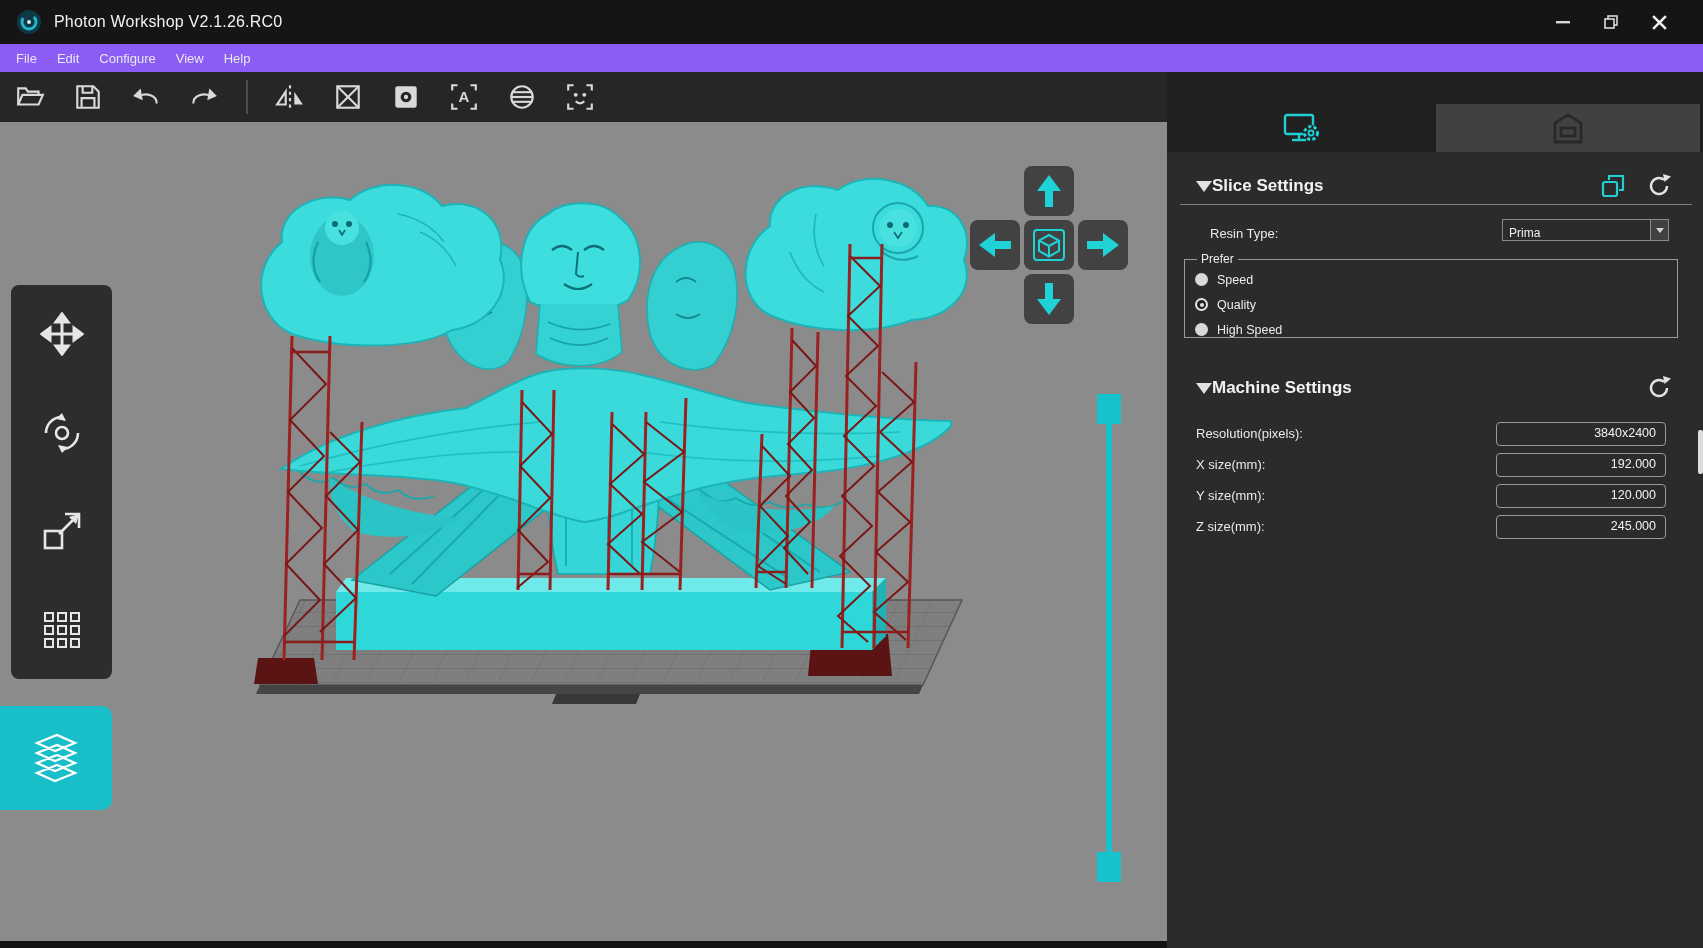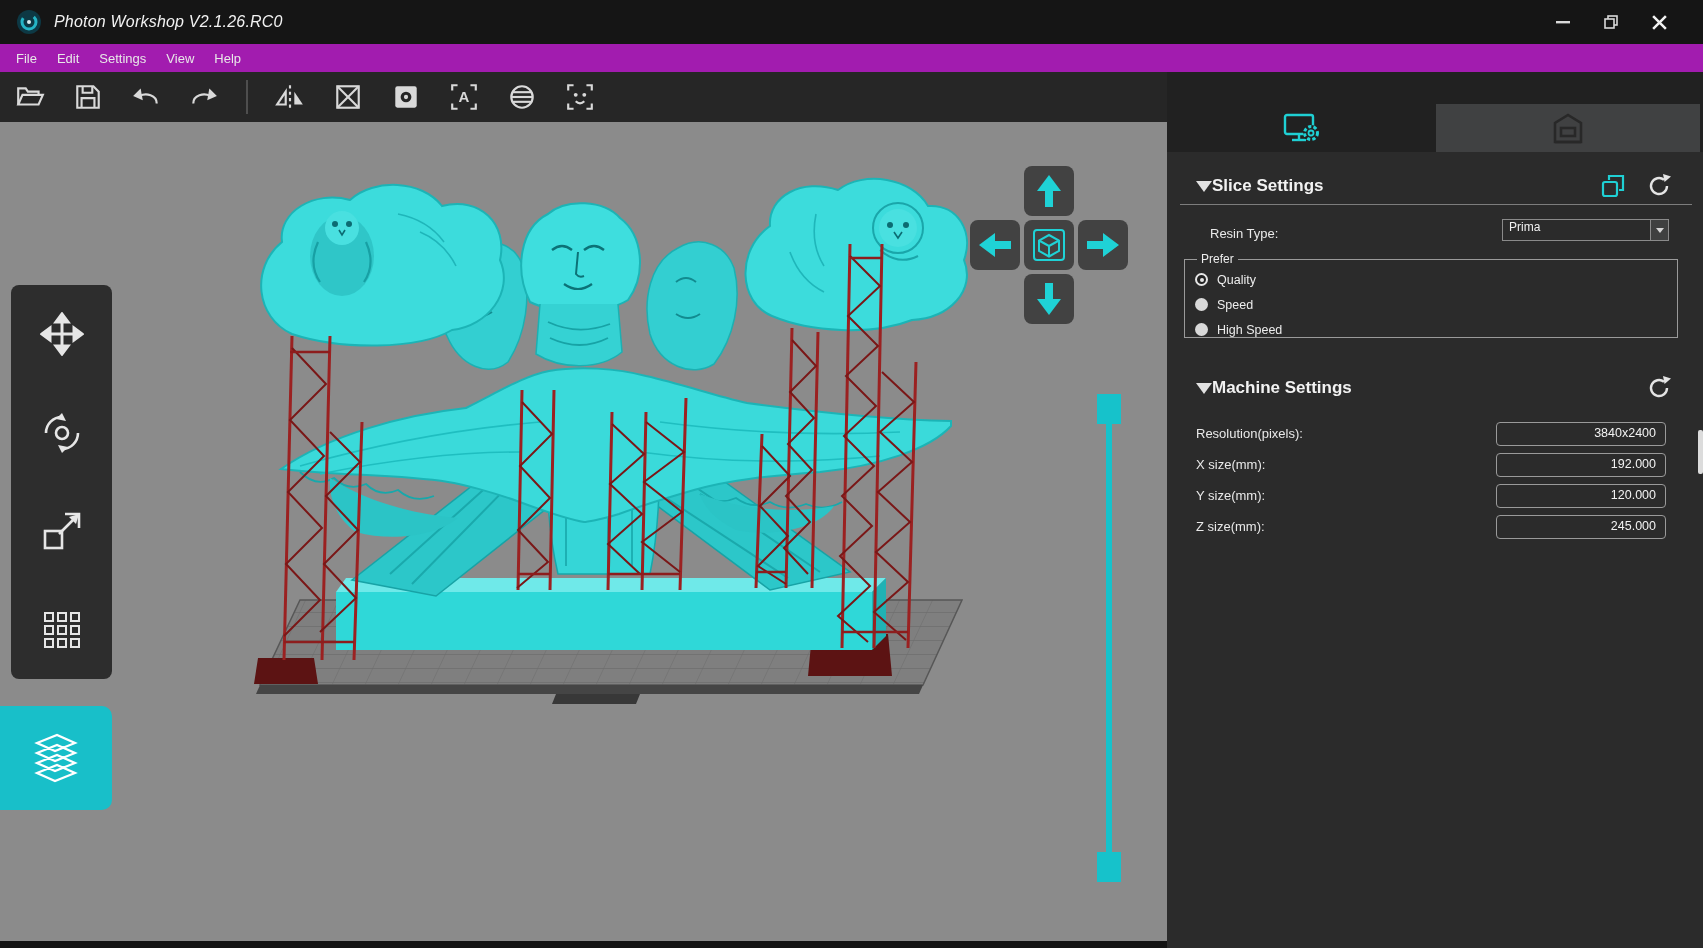--- a/index.html
+++ b/index.html
@@ -1,26 +1,26 @@
 <!DOCTYPE html>
 <html><head>
 <meta charset="utf-8">
 <style>
   html,body{margin:0;padding:0;background:#0d0d0d;}
   .app{position:relative;width:1703px;height:948px;background:#161616;font-family:"Liberation Sans",sans-serif;overflow:hidden;}
 
   
-  .titlebar{position:absolute;left:0;top:0;width:100%;height:44px;background:#151515;display:flex;align-items:center;font-style:italic;}
+  .titlebar{position:absolute;left:0;top:0;width:100%;height:44px;background:#151515;display:flex;align-items:center;}
   .app-icon{margin-left:16px;width:26px;height:26px;flex:0 0 auto;}
   .title{margin-left:12px;font-size:16px;color:#f2f2f2;letter-spacing:.2px;}
   .win-controls{position:absolute;right:24px;top:0;height:44px;display:flex;align-items:center;gap:8px;}
   .win-btn{width:40px;height:32px;background:transparent;border:none;display:flex;align-items:center;justify-content:center;cursor:pointer;padding:0;}
 
   
-  .menubar{position:absolute;left:0;top:44px;width:100%;height:28px;background:#a21caf;display:flex;align-items:center;padding-left:6px;box-sizing:border-box;}
+  .menubar{position:absolute;left:0;top:44px;width:100%;height:28px;background:#8b5cf6;display:flex;align-items:center;padding-left:6px;box-sizing:border-box;}
   .menu-item{color:#e8e8e8;font-size:13px;padding:0 10px;cursor:default;}
 
   
   .toolbar{position:absolute;left:0;top:72px;width:100%;height:50px;background:#262626;display:flex;align-items:center;gap:26px;padding-left:14px;box-sizing:border-box;}
   .tb{width:32px;height:32px;background:none;border:none;padding:0;display:flex;align-items:center;justify-content:center;}
   .tb-sep{width:2px;height:34px;background:#4e4e4e;}
 
   
   .viewport{position:absolute;left:0;top:122px;width:1167px;height:819px;background:#8b8b8b;}
   .scene{position:absolute;left:0;top:0;}
@@ -61,21 +61,21 @@
   .sec-head.machine{top:302px;}
   .tri{width:0;height:0;border-left:8px solid transparent;border-right:8px solid transparent;border-top:11px solid #e2e2e2;margin-left:29px;}
   .sec-title{font-size:17px;font-weight:bold;color:#f2f2f2;}
   .head-ic{position:absolute;top:1px;width:26px;height:26px;background:none;border:none;padding:0;display:flex;align-items:center;justify-content:center;}
   .ic-config{left:433px;}
   .ic-refresh{left:479px;}
   .sep{position:absolute;left:13px;top:132px;width:512px;height:1px;background:#7d7d7d;}
 
   .lbl{font-size:13px;color:#e9e9e9;margin-left:14px;}
   .resin-lbl{position:absolute;left:29px;top:151px;line-height:22px;}
-  .dropdown{position:absolute;left:335px;top:147px;width:167px;height:22px;border:1px solid #8a8a8a;background:#2b2b2b;box-sizing:border-box;display:flex;align-items:flex-start;cursor:pointer;}
+  .dropdown{position:absolute;left:335px;top:147px;width:167px;height:22px;border:1px solid #8a8a8a;background:#2b2b2b;box-sizing:border-box;display:flex;align-items:flex-end;cursor:pointer;}
   .dd-val{flex:1;padding-left:6px;font-size:12px;color:#f0f0f0;}
   .dd-btn{width:18px;height:100%;background:#3f4040;border-left:1px solid #8a8a8a;display:flex;align-items:center;justify-content:center;box-sizing:border-box;}
   .caret{width:0;height:0;border-left:4px solid transparent;border-right:4px solid transparent;border-top:5px solid #d5d5d5;}
 
   .prefer{position:absolute;left:17px;top:180px;width:494px;height:86px;border:1px solid #9a9a9a;margin:0;padding:1px 0 0 10px;box-sizing:border-box;}
   .prefer legend{font-size:12px;color:#ededed;padding:0 4px;margin-left:2px;}
   .radio-row{display:flex;align-items:center;gap:9px;height:25px;color:#ededed;font-size:12.5px;cursor:pointer;}
   .radio{width:13px;height:13px;border-radius:50%;background:#d9d9d9;position:relative;box-sizing:border-box;flex:0 0 auto;}
   .radio.selected{background:#222;border:2px solid #e6e6e6;}
   .radio.selected::after{content:"";position:absolute;left:2.5px;top:2.5px;width:4px;height:4px;border-radius:50%;background:#e6e6e6;}
@@ -117,21 +117,21 @@
         <svg width="17" height="17" viewBox="0 0 16 16">
           <path d="M2,2 L14,14 M14,2 L2,14" stroke="#f2f2f2" stroke-width="2.4"></path>
         </svg>
       </button>
     </div>
   </header>
 
   <nav class="menubar">
     <span class="menu-item">File</span>
     <span class="menu-item">Edit</span>
-    <span class="menu-item">Settings</span>
+    <span class="menu-item">Configure</span>
     <span class="menu-item">View</span>
     <span class="menu-item">Help</span>
   </nav>
 
   <div class="toolbar">
     <button class="tb">
       <svg width="30" height="30" viewBox="0 0 28 28" fill="none" stroke="#d9d9d9" stroke-width="2">
         <path d="M3,21 V6 h7 l2,3 h10 v3"></path>
           <path d="M3,21 L7,12 h19 l-4,9 Z"></path>
       </svg>
@@ -441,26 +441,26 @@
     <div class="dropdown">
       <span class="dd-val">Prima</span>
       <span class="dd-btn">
           <i class="caret"></i>
         </span>
     </div>
 
     <fieldset class="prefer">
       <legend>Prefer</legend>
       <label class="radio-row">
+        <span class="radio"></span>
+        <span>Speed</span>
+      </label>
+      <label class="radio-row">
         <span class="radio selected"></span>
         <span>Quality</span>
-      </label>
-      <label class="radio-row">
-        <span class="radio"></span>
-        <span>Speed</span>
       </label>
       <label class="radio-row">
         <span class="radio"></span>
         <span>High Speed</span>
       </label>
     </fieldset>
 
     <div class="sec-head machine">
       <span class="tri"></span>
       <span class="sec-title">Machine Settings</span>

